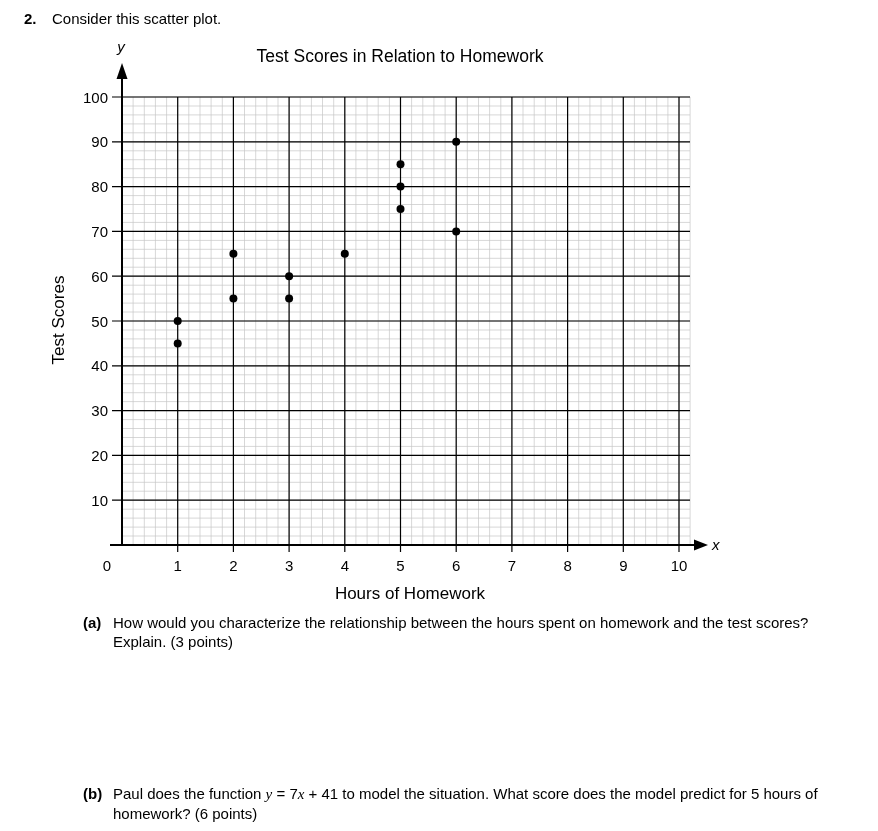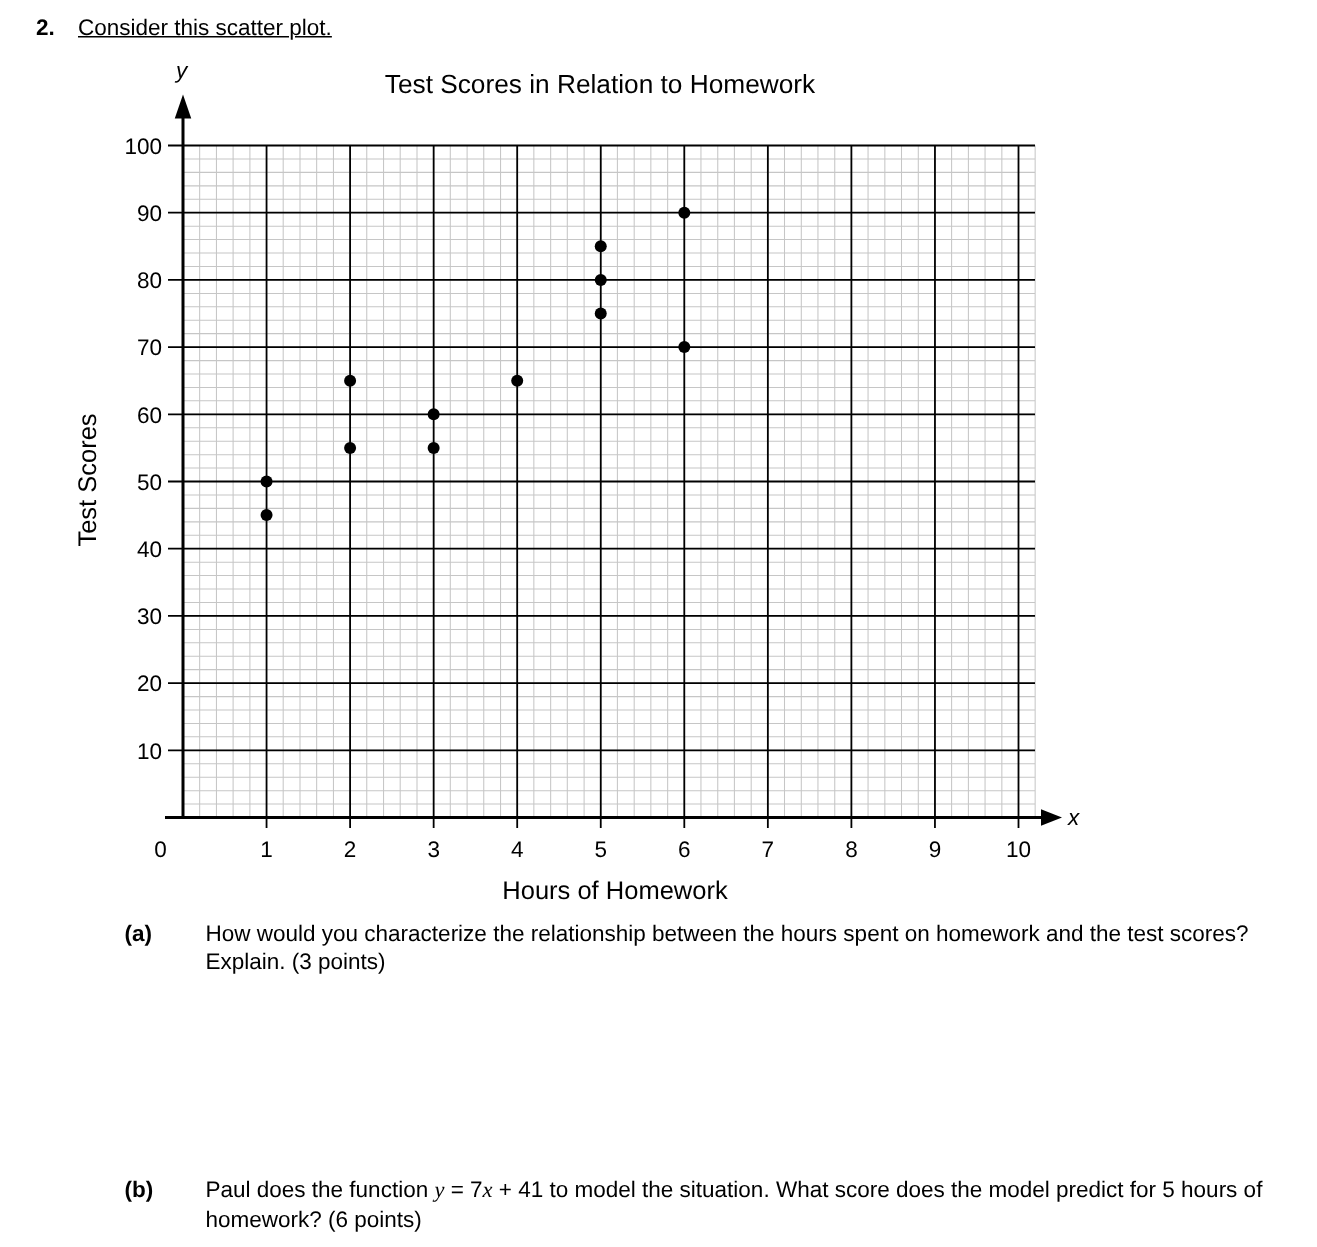--- a/index.html
+++ b/index.html
@@ -1,30 +1,30 @@
 <!DOCTYPE html>
 <html><head>
 <meta charset="utf-8">
 <style>
   html,body{margin:0;padding:0;background:#ffffff;}
   body{
     width:878px;height:831px;position:relative;
     font-family:"Liberation Sans",sans-serif;color:#000;
     -webkit-font-smoothing:antialiased;
   }
-  .qline{position:absolute;top:10px;left:24px;font-size:15px;text-decoration:underline;}
+  .qline{position:absolute;top:10px;left:24px;font-size:15px;}
   .qline .qnum{font-weight:bold;display:inline-block;width:28px;}
   #chart{position:absolute;left:0;top:0;}
   #chart text{fill:#000;font-family:"Liberation Sans",sans-serif;}
   .chart-title{font-size:17.5px;}
   .axis-label{font-size:17px;}
   .axis-sym{font-size:15px;font-style:italic;font-family:"Liberation Serif",serif;}
   .question{position:absolute;left:83px;display:flex;font-size:15px;line-height:19px;}
   .question .qlabel{font-weight:bold;width:30px;flex:none;}
-  .question .qtext{width:715px;margin-left:24px;}
+  .question .qtext{width:715px;}
   #question-a{top:613px;}
   #question-b{top:784px;}
   .var{font-style:italic;font-family:"Liberation Serif",serif;}
 </style>
 </head>
 <body>
 
 <div class="qline">
   <span class="qnum">2.</span><span>Consider this scatter plot.</span>
 </div>

